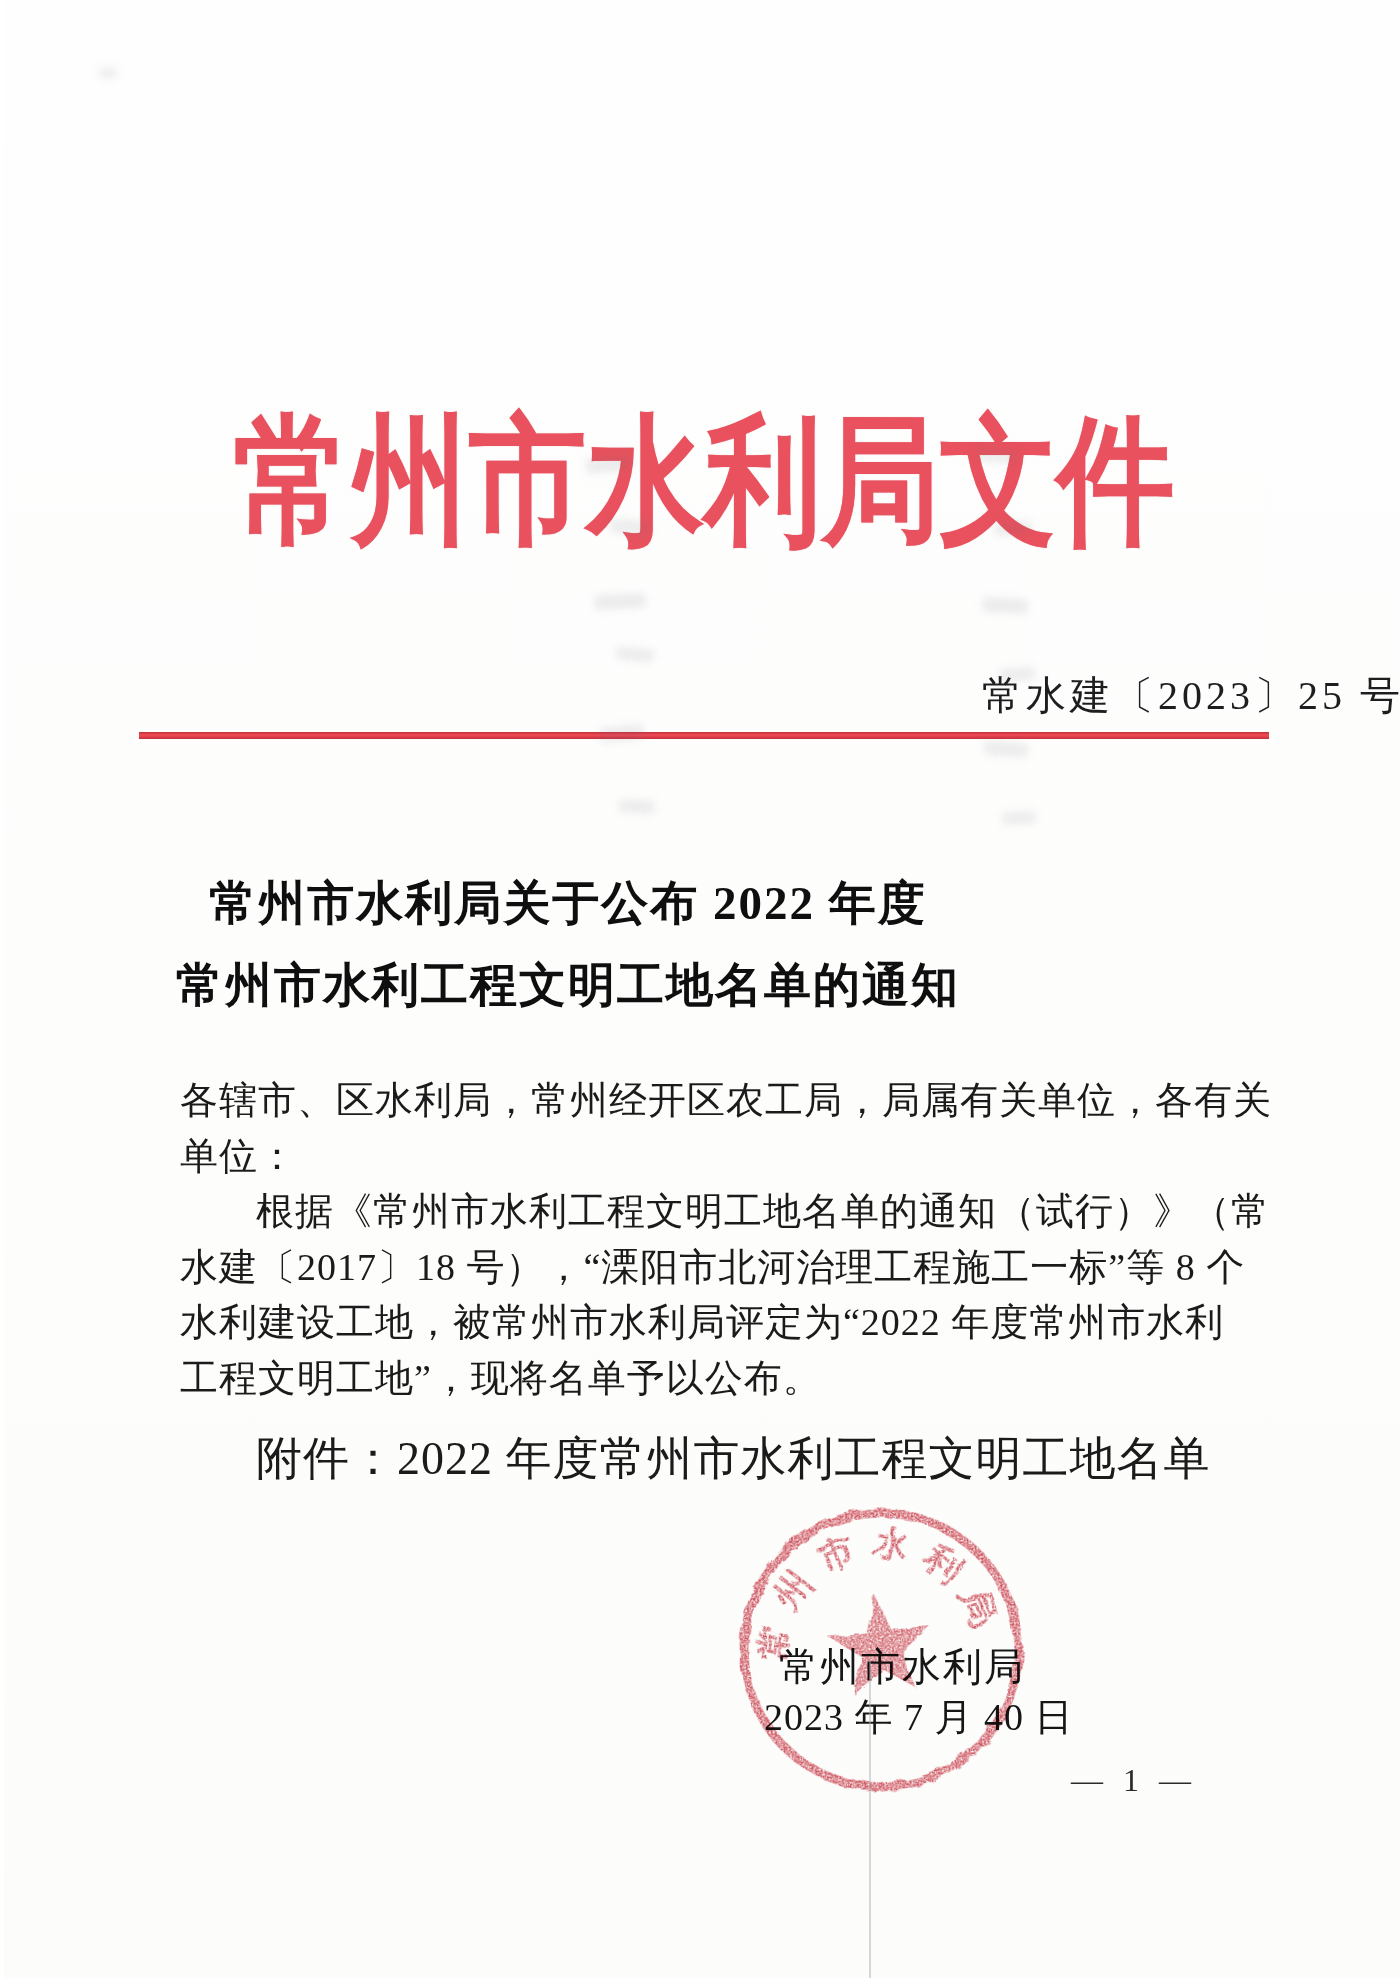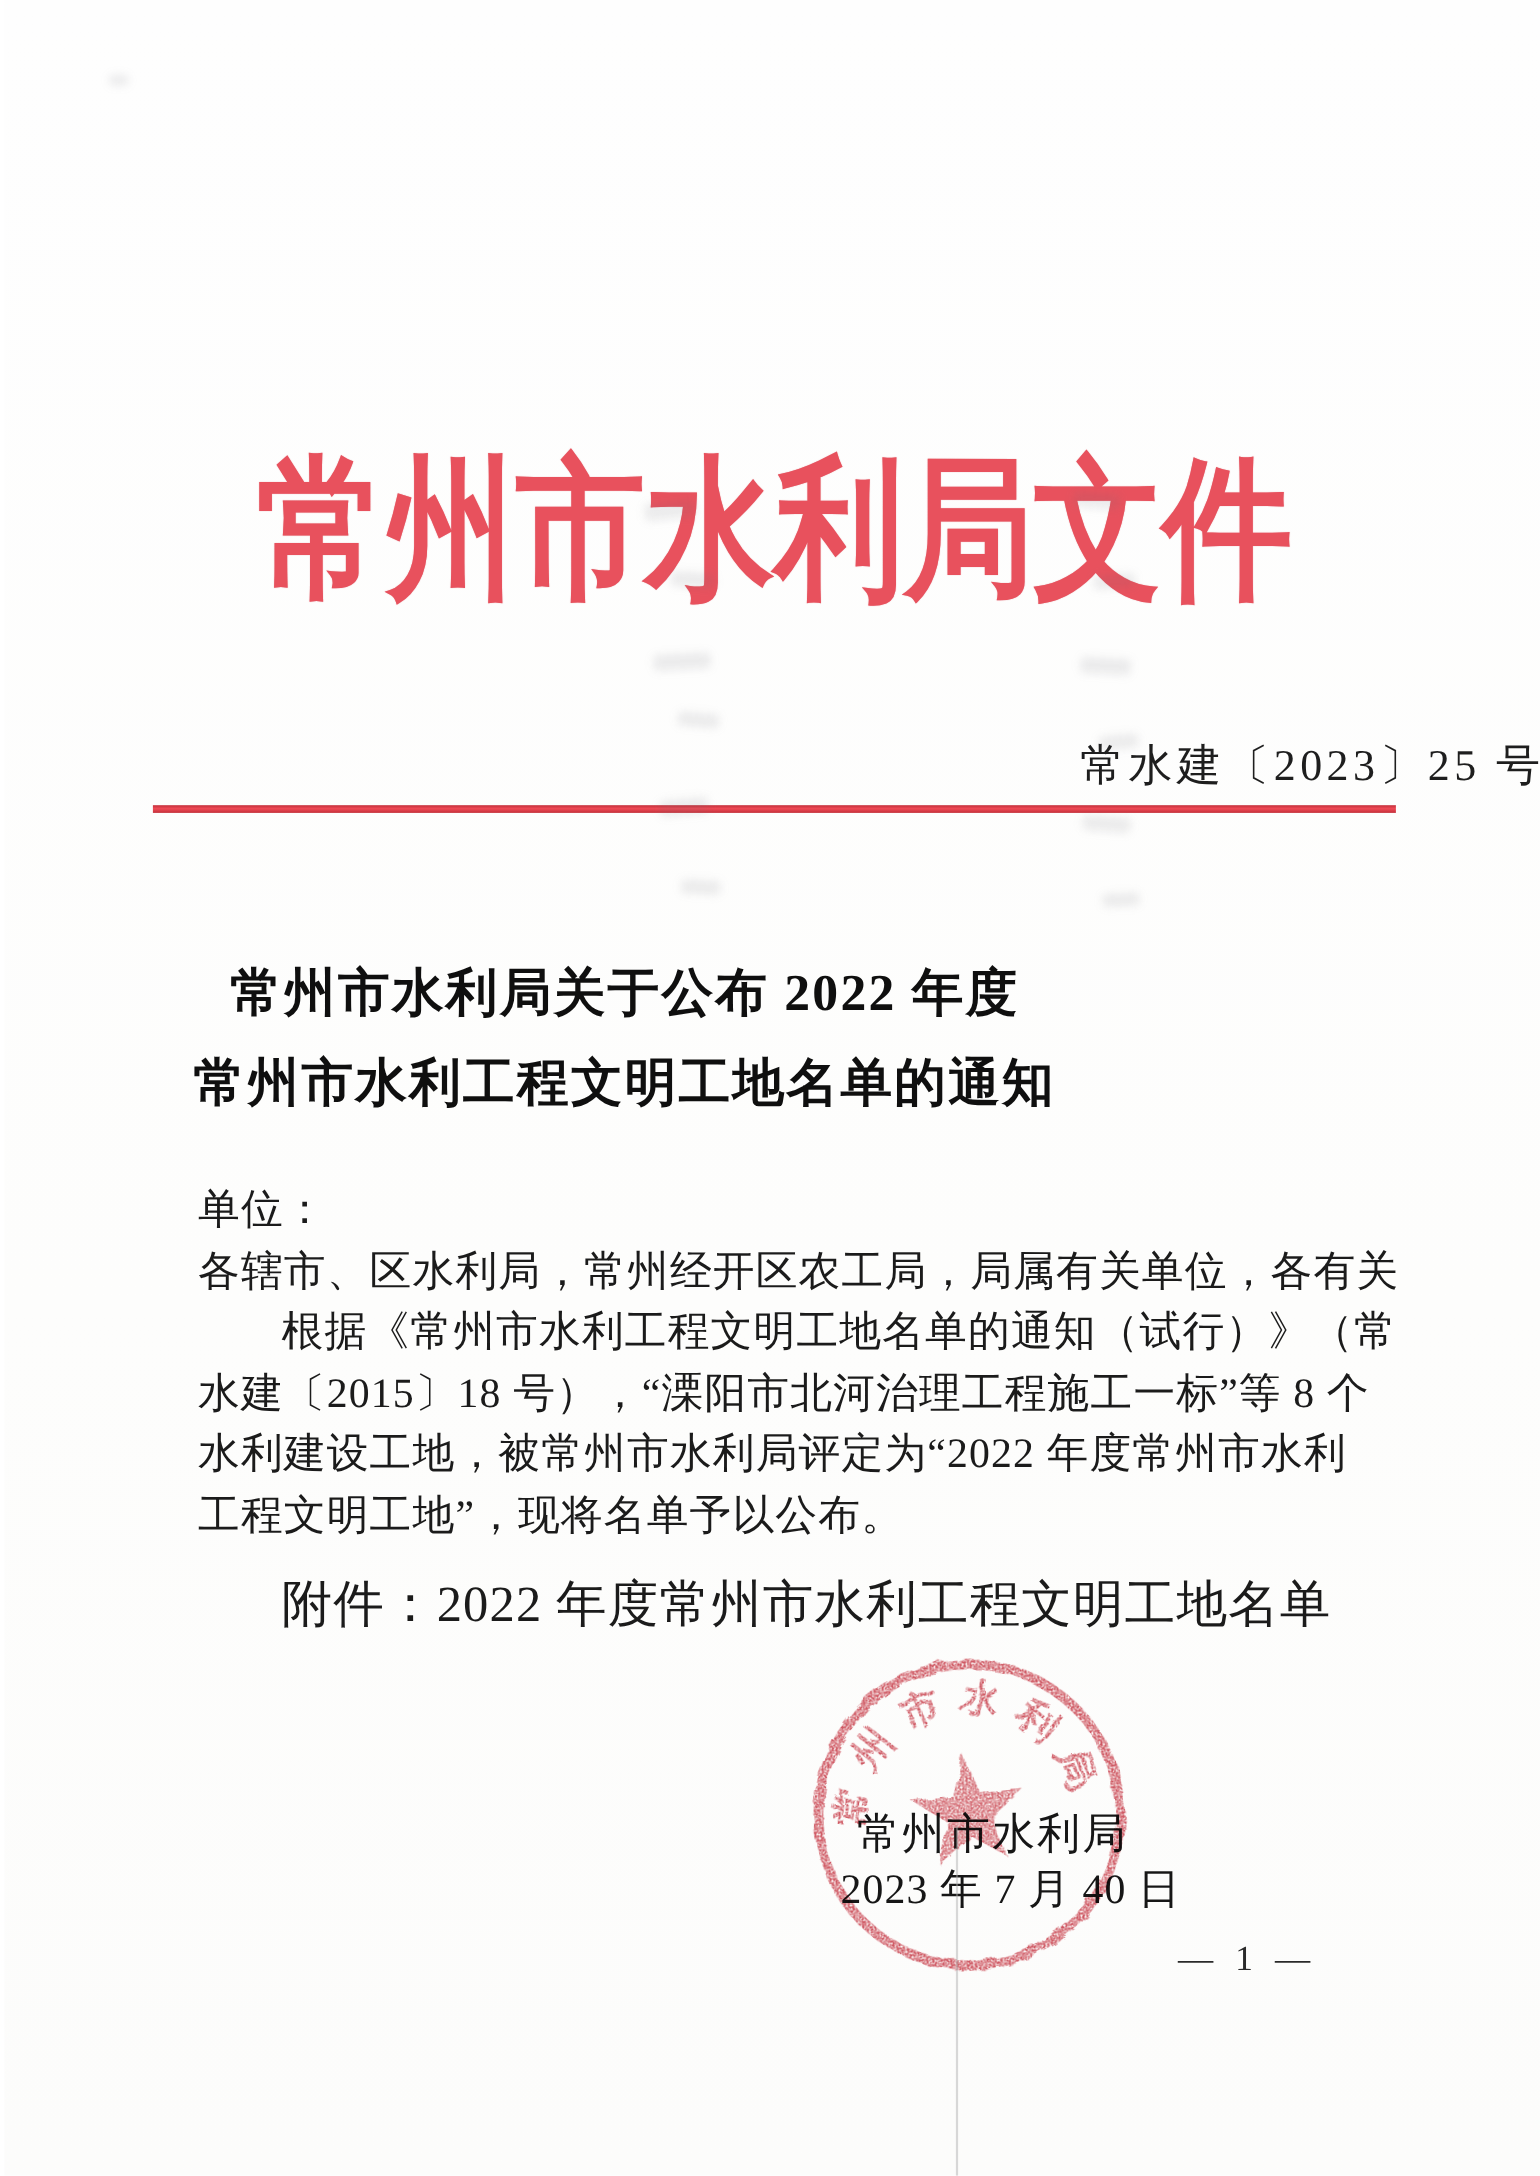--- a/index.html
+++ b/index.html
@@ -166,24 +166,24 @@
   <div class="doc-number">常水建〔2023〕25 号</div>
 
   <div class="red-rule"></div>
 
   <div class="doc-title">
     <div>常州市水利局关于公布 2022 年度</div>
     <div>常州市水利工程文明工地名单的通知</div>
   </div>
 
   <div class="body-text">
+    <div>各辖市、区水利局，常州经开区农工局，局属有关单位，各有关</div>
     <div>单位：</div>
-    <div>各辖市、区水利局，常州经开区农工局，局属有关单位，各有关</div>
     <div class="indent">根据《常州市水利工程文明工地名单的通知（试行）》（常</div>
-    <div>水建〔2015〕18 号），“溧阳市北河治理工程施工一标”等 8 个</div>
+    <div>水建〔2017〕18 号），“溧阳市北河治理工程施工一标”等 8 个</div>
     <div>水利建设工地，被常州市水利局评定为“2022 年度常州市水利</div>
     <div>工程文明工地”，现将名单予以公布。</div>
   </div>
 
   <div class="attachment">附件：2022 年度常州市水利工程文明工地名单</div>
 
   <div class="sig-org">常州市水利局</div>
   <div class="sig-date">2023 年 7 月 40 日</div>
 
   <svg class="seal" viewBox="0 0 326 336" xmlns="http://www.w3.org/2000/svg">

